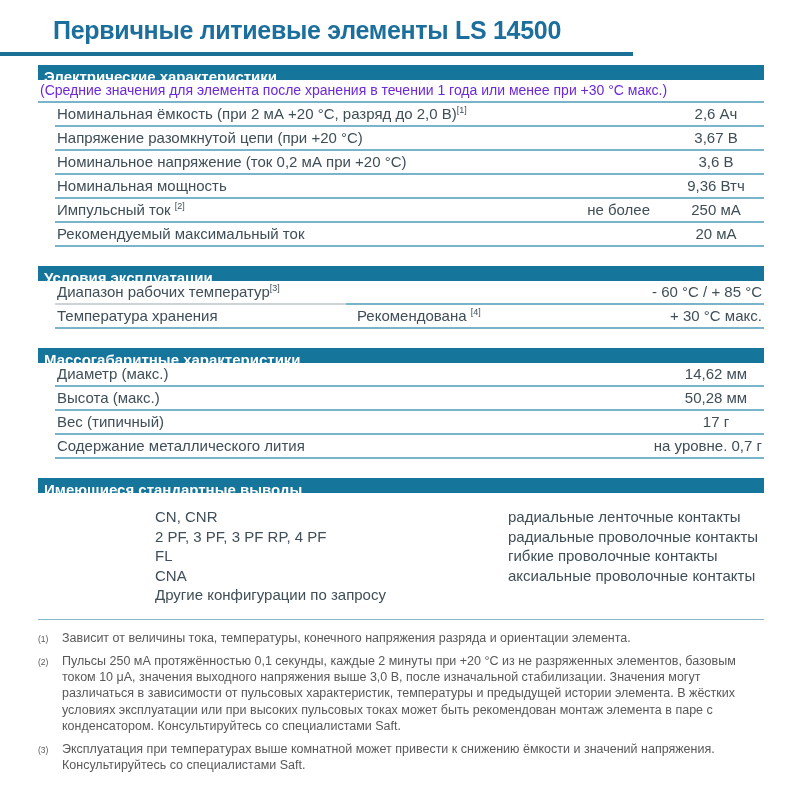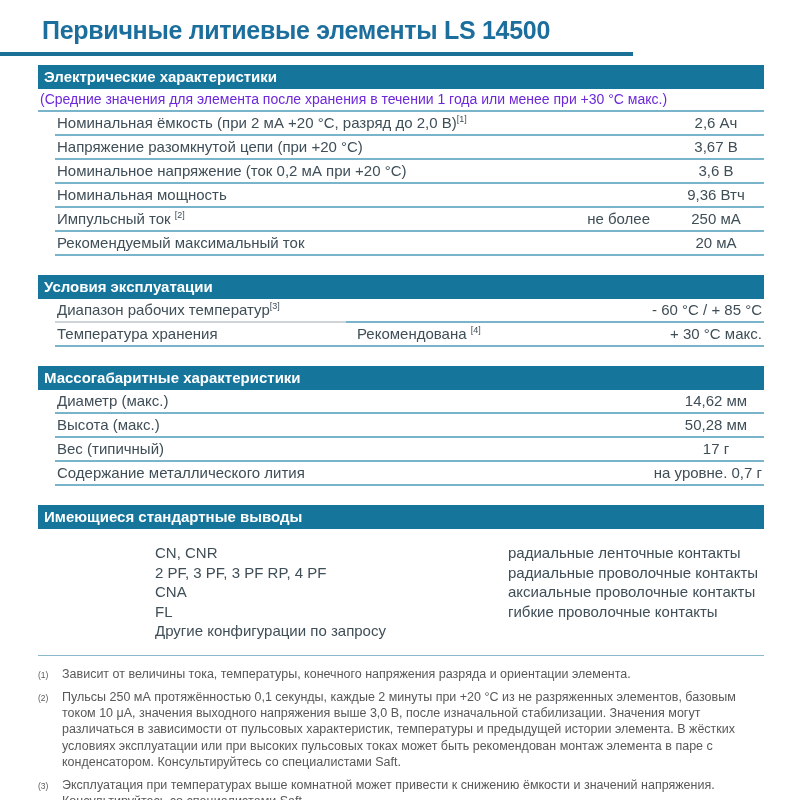--- a/index.html
+++ b/index.html
@@ -5,28 +5,28 @@
   html, body { margin:0; padding:0; }
   body {
     width:800px; height:800px; overflow:hidden; background:#ffffff;
     font-family:"Liberation Sans", sans-serif; color:#3f4e57;
   }
   .page { padding:10px 36px 0 38px; }
 
   
   .title {
     font-size:25px; font-weight:bold; color:#1c6f9c;
-    margin:6px 0 7px 4px; letter-spacing:-0.3px; white-space:nowrap;
+    margin:6px 0 7px 15px; letter-spacing:-0.3px; white-space:nowrap;
   }
   .title-rule { height:4px; background:#1a7195; width:633px; margin-left:-38px; }
 
   
   .bar {
     background:#16759b; color:#ffffff; font-weight:bold; font-size:15px;
-    height:24px; line-height:24px; padding-left:6px; margin-top:19px;
+    height:15px; line-height:24px; padding-left:6px; margin-top:19px;
   }
   .bar.first { margin-top:9px; }
 
   .subtitle {
     color:#6d28d9; font-size:14px; padding:2px 0 3px 2px;
     border-bottom:2px solid #79b4ca;
   }
 
   
   .row {
@@ -139,26 +139,26 @@
   <div class="terminals">
     <div class="trow">
       <span class="code">CN, CNR</span>
       <span class="desc">радиальные ленточные контакты</span>
     </div>
     <div class="trow">
       <span class="code">2 PF, 3 PF, 3 PF RP, 4 PF</span>
       <span class="desc">радиальные проволочные контакты</span>
     </div>
     <div class="trow">
+      <span class="code">FL</span>
+      <span class="desc">гибкие проволочные контакты</span>
+    </div>
+    <div class="trow">
       <span class="code">CNA</span>
       <span class="desc">аксиальные проволочные контакты</span>
-    </div>
-    <div class="trow">
-      <span class="code">FL</span>
-      <span class="desc">гибкие проволочные контакты</span>
     </div>
     <div class="trow">
       <span class="code">Другие конфигурации по запросу</span>
       <span class="desc"></span>
     </div>
   </div>
 
   <div class="fn-rule"></div>
   <div class="footnotes">
     <div class="fn">

